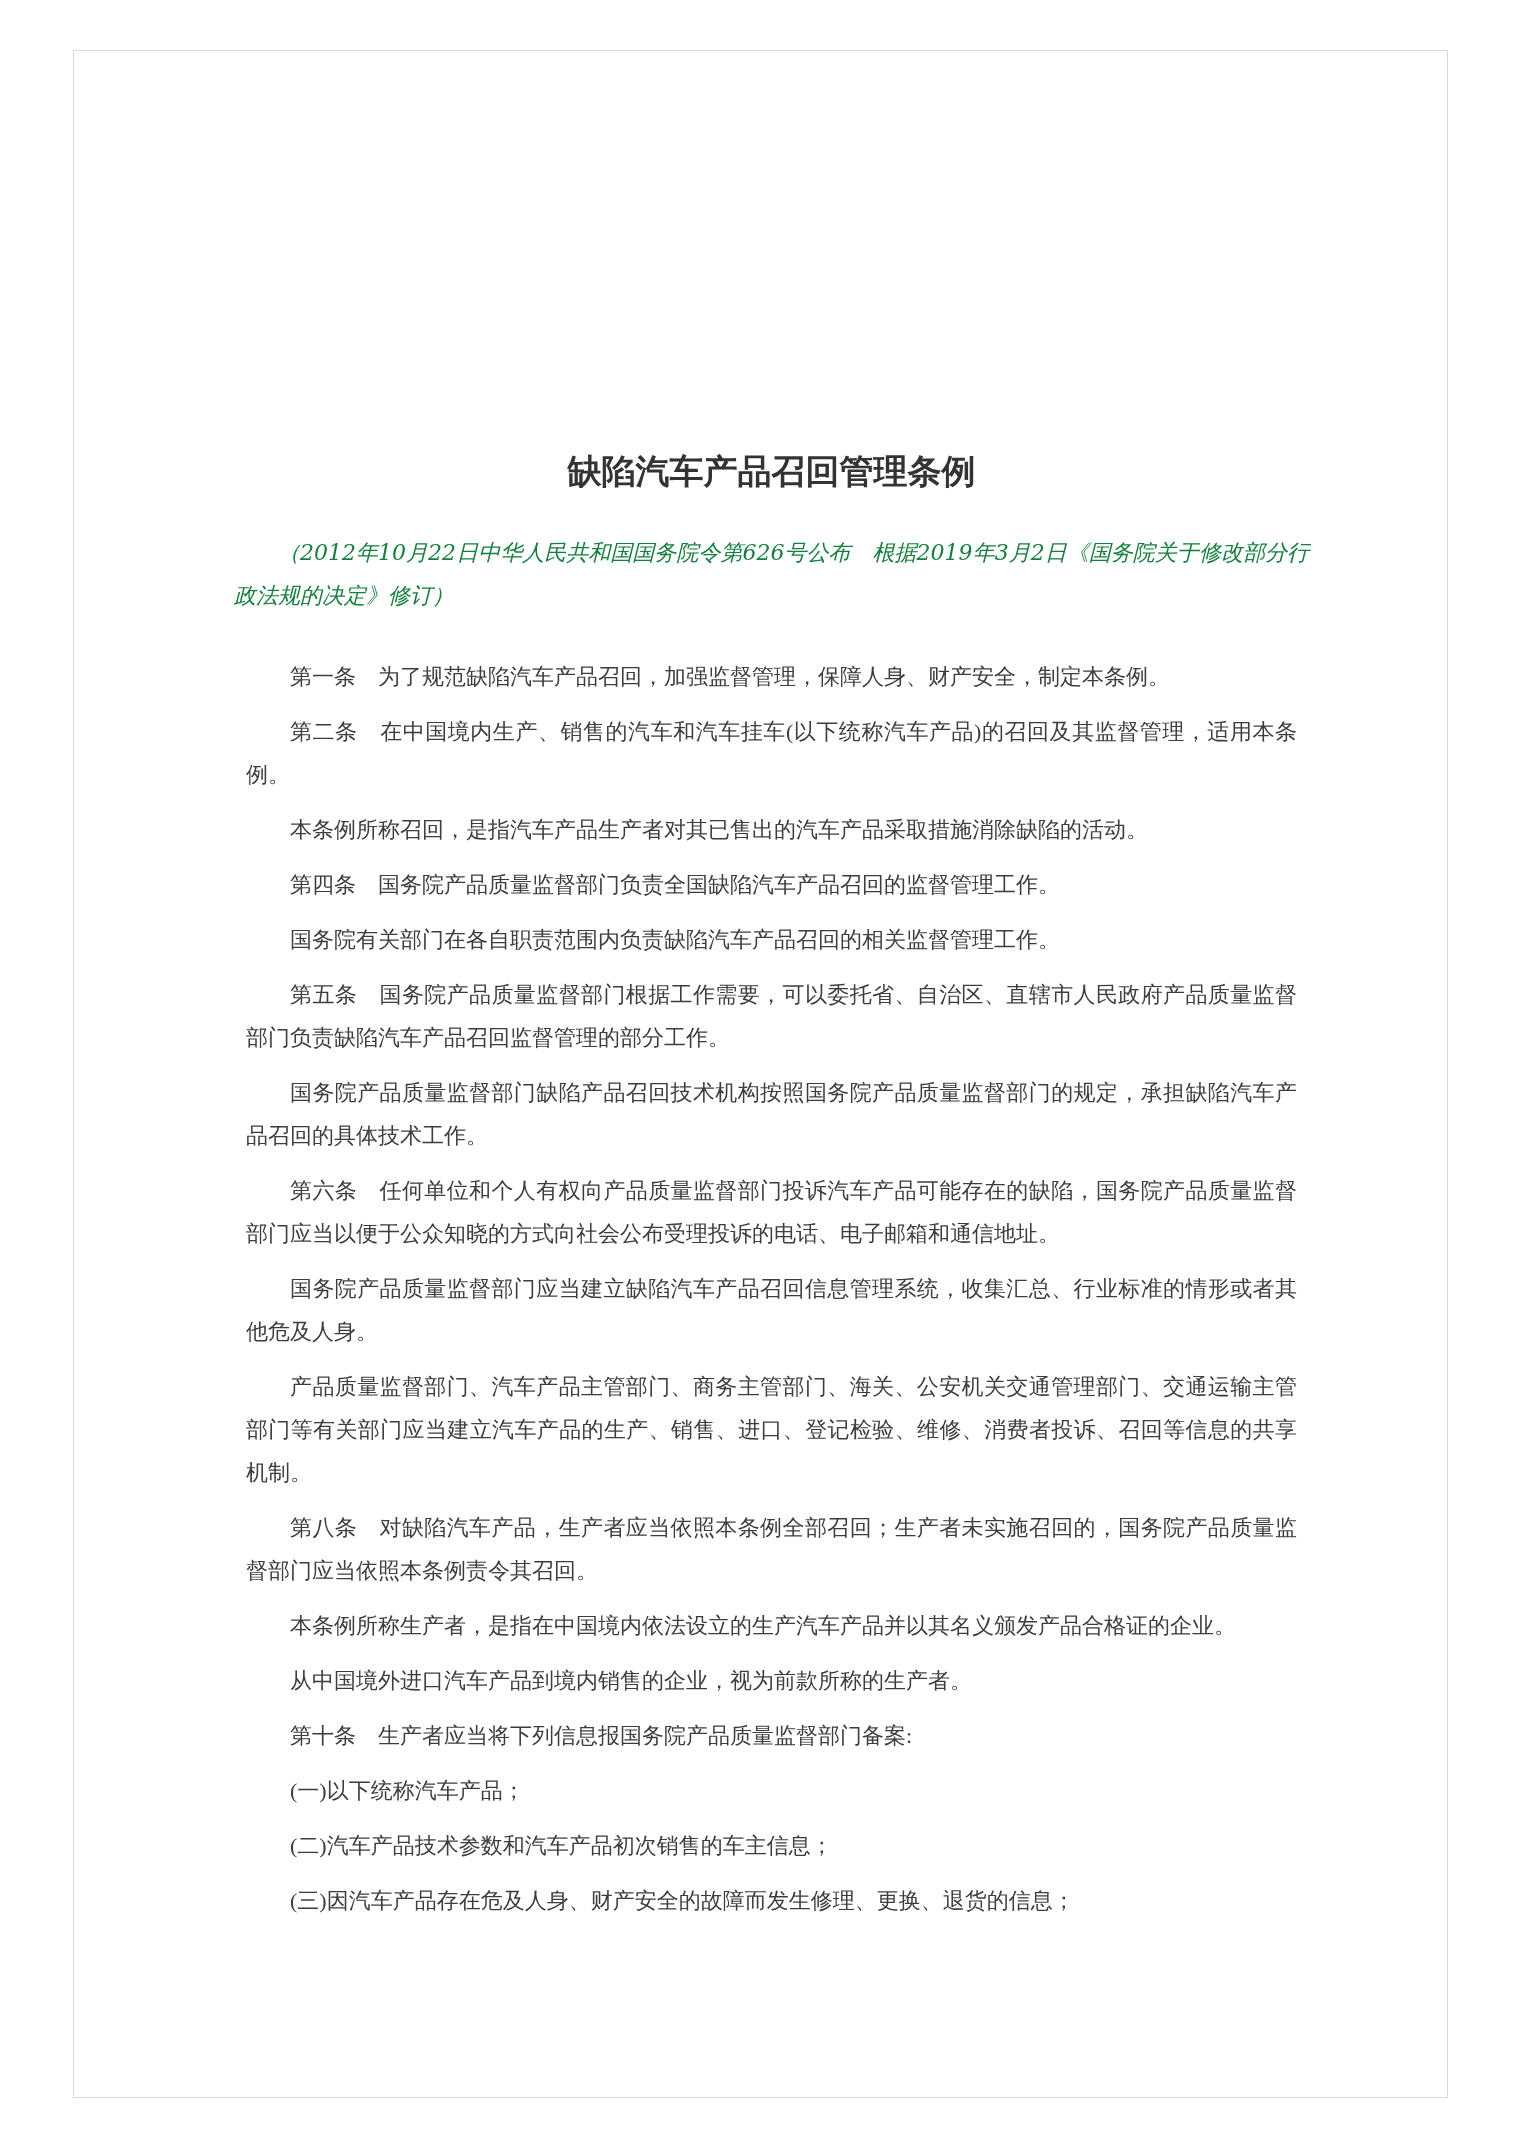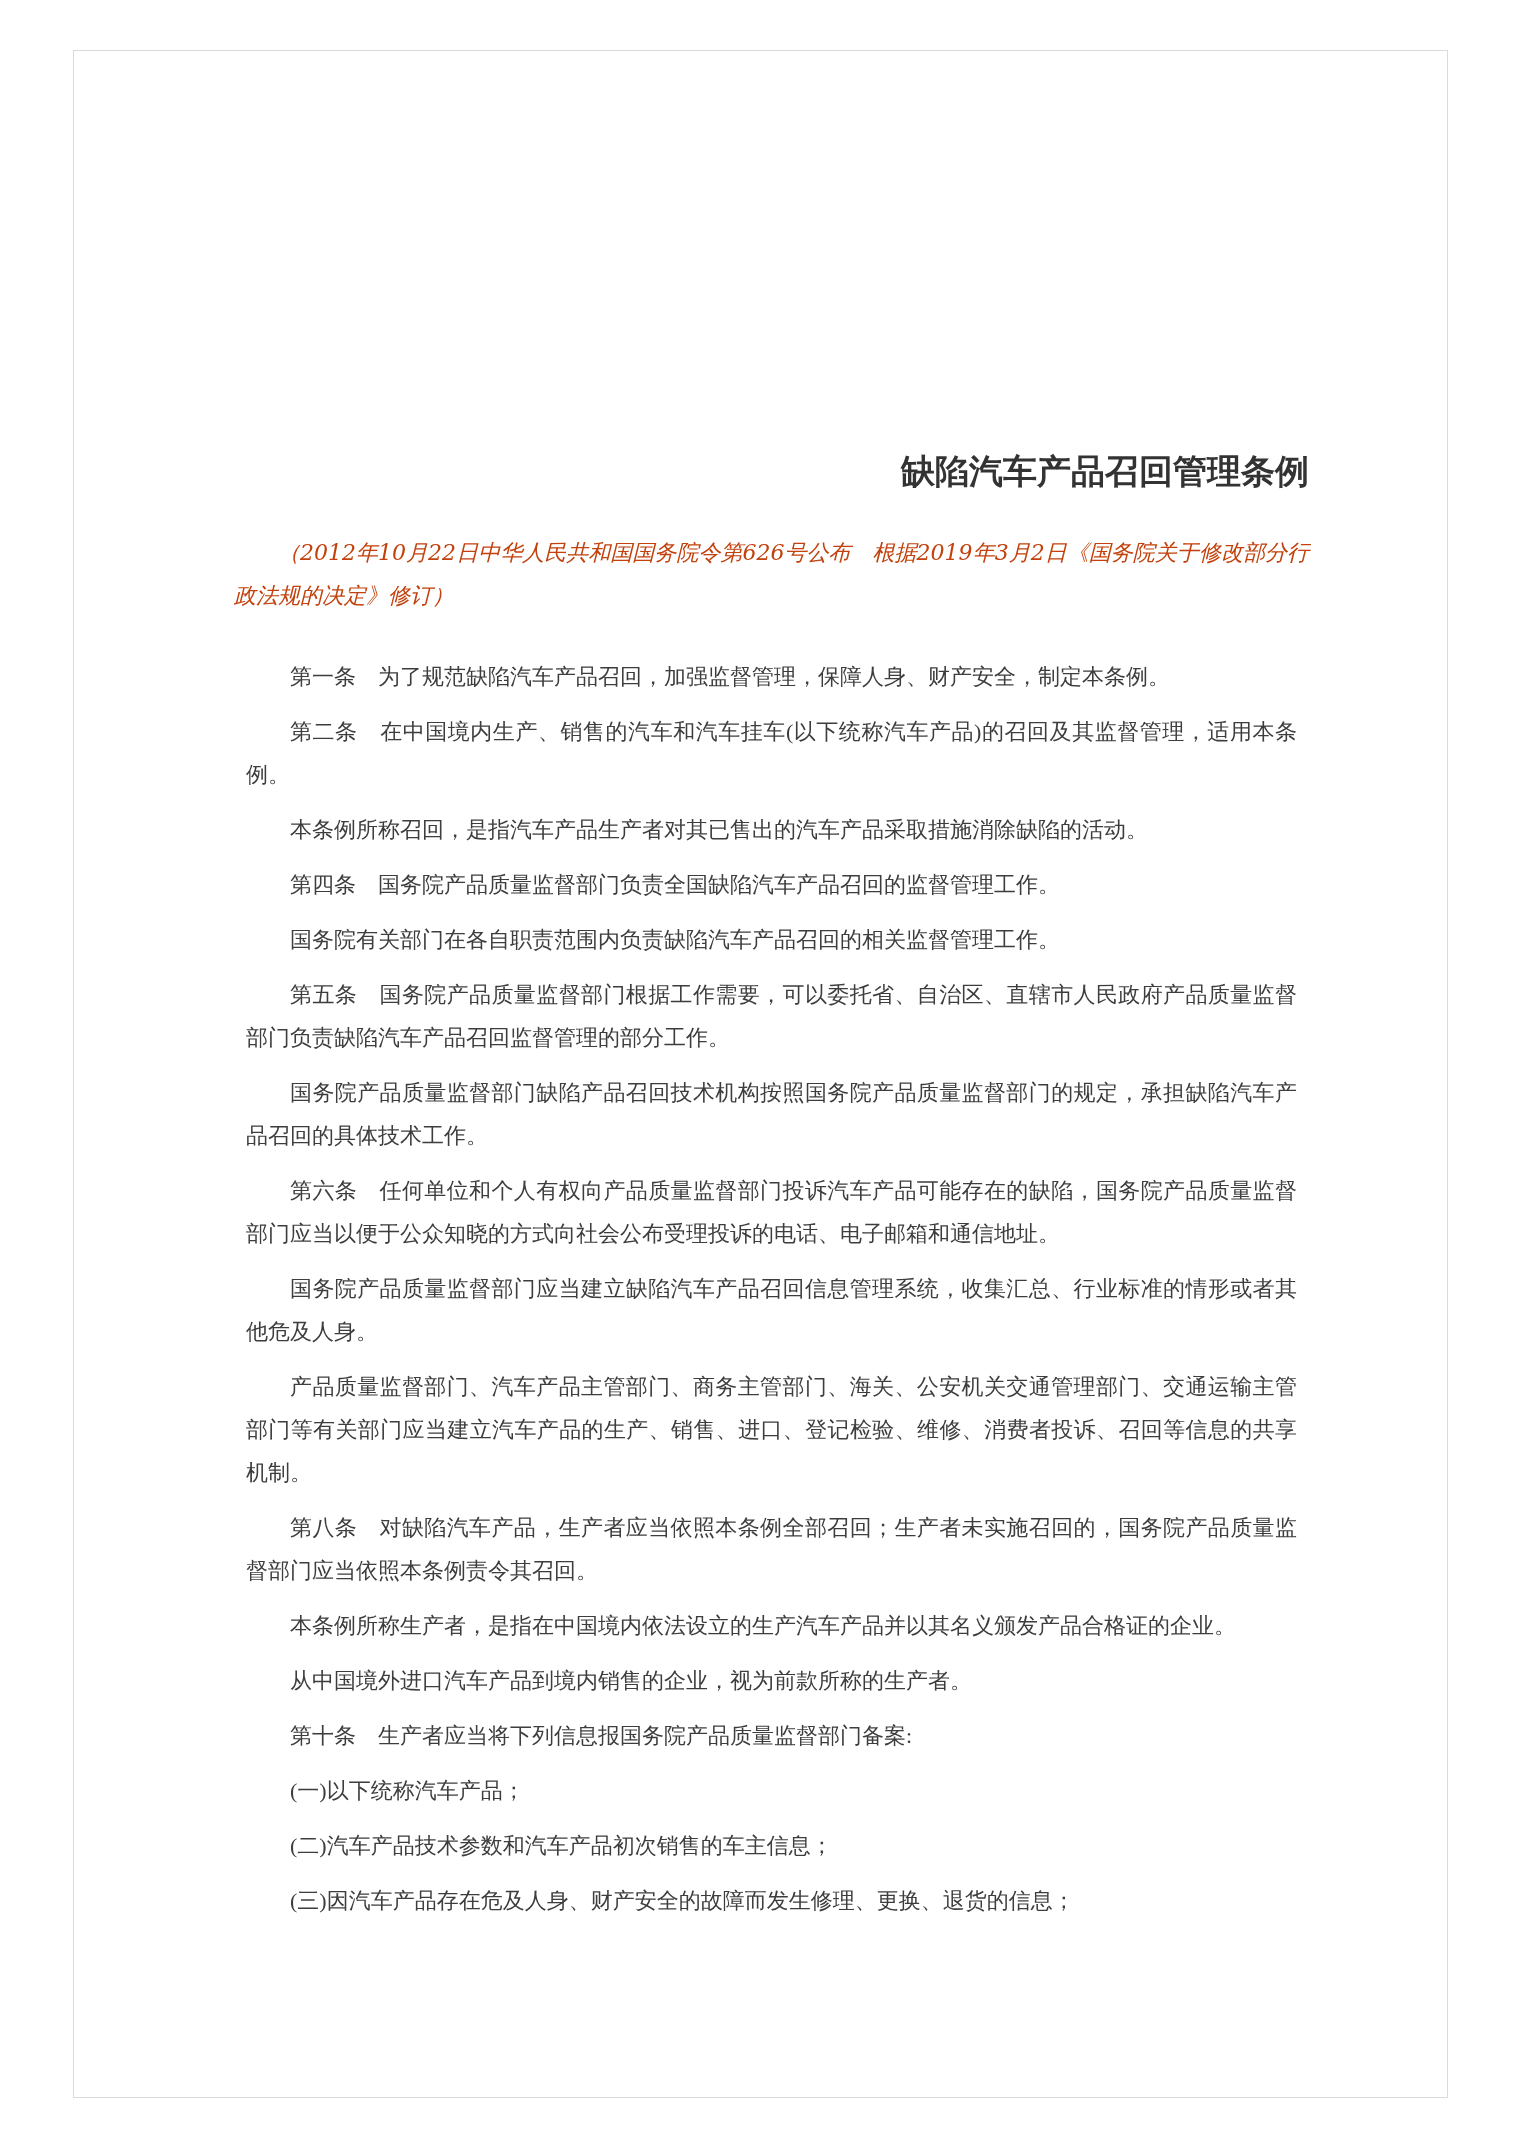--- a/index.html
+++ b/index.html
@@ -27,36 +27,36 @@
   }
   .content{
     box-sizing:border-box;
     width:100%;
     height:100%;
     padding:0 138px 0 160px;
     color:var(--text-color);
   }
   .doc-title{
     margin:398px 0 0 0;
-    text-align:right;
+    text-align:center;
     font-family:"Liberation Sans","DejaVu Sans",sans-serif;
     font-weight:bold;
     font-size:34px;
     line-height:44px;
     color:#333333;
   }
   .preamble{
     margin:38px 0 0 0;
     font-family:"DejaVu Serif","Liberation Serif",serif;
     font-style:italic;
     font-size:22px;
     line-height:43px;
     text-indent:2em;
     text-align:justify;
-    color:#c2410c;
+    color:#15803d;
   }
   .body-paragraphs{
     margin-top:38px;
   }
   .para{
     margin:12px;
     font-family:"Liberation Serif","DejaVu Serif",serif;
     font-size:22px;
     line-height:43px;
     text-indent:2em;

